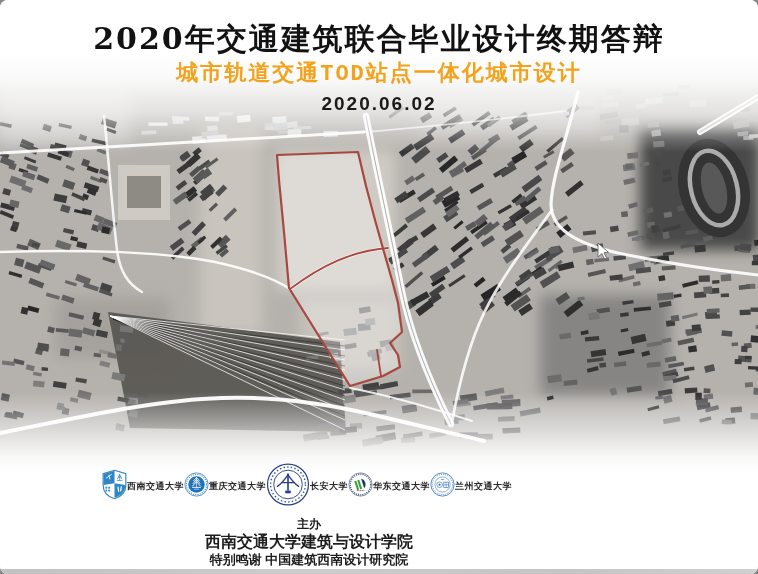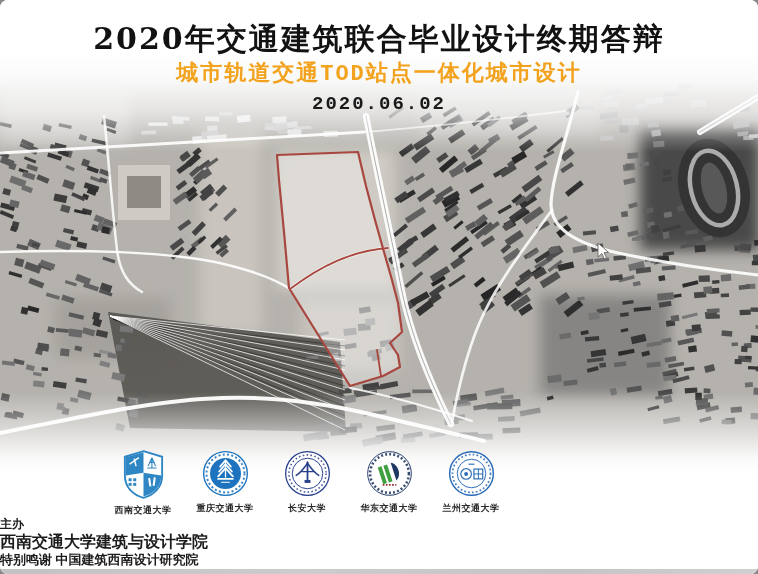--- a/index.html
+++ b/index.html
@@ -26,35 +26,35 @@
   .titles{position:absolute;left:0;top:0;width:758px;text-align:center;}
   .main-title{
     margin-top:22px;font-family:"DejaVu Serif","Liberation Serif",serif;
     font-weight:700;font-size:30px;line-height:34px;color:#121212;letter-spacing:2px;
   }
   .sub-title{
     margin-top:6px;font-weight:700;font-size:22px;line-height:26px;
     color:#F2A21C;letter-spacing:2px;font-family:Liberation Mono, monospace;
   }
   .date{
-    margin-top:5px;font-family:Liberation Mono, monospace;
+    margin-top:5px;font-family:Liberation Sans, sans-serif;
     font-weight:700;font-size:19px;color:#1a1a1a;letter-spacing:2px;
   }
   .logos{
     position:absolute;left:102px;top:450px;width:496px;height:68px;
     display:flex;flex-direction:row;
   }
-  .uni{width:82px;display:flex;flex-direction:column;align-items:center;}
+  .uni{width:82px;display:flex;flex-direction:row;align-items:center;}
   .uni .logo{display:block;}
   .uni .shield{margin-top:0px;}
   .uname{
     margin-top:5px;font-size:9px;color:#2b2b2b;letter-spacing:0.5px;
     white-space:nowrap;font-weight:700;
   }
-  .footer{position:absolute;left:0;top:517px;width:618px;color:#1c1c1c;}
+  .footer{position:absolute;left:0;top:517px;width:618px;text-align:center;color:#1c1c1c;}
   .host-label{font-size:12px;font-weight:700;line-height:14px;}
   .host-name{font-size:16px;font-weight:700;line-height:19px;margin-top:1px;}
   .thanks{font-size:13px;font-weight:700;line-height:16px;margin-top:1px;}
   .bottom-strip{
     position:absolute;left:0;bottom:0;width:758px;height:5px;
     background:linear-gradient(to right,#c2c2c2,#cccccc 40%,#c5c5c5 75%,#d0d0d0);
   }
 </style>
 </head>
 <body>

